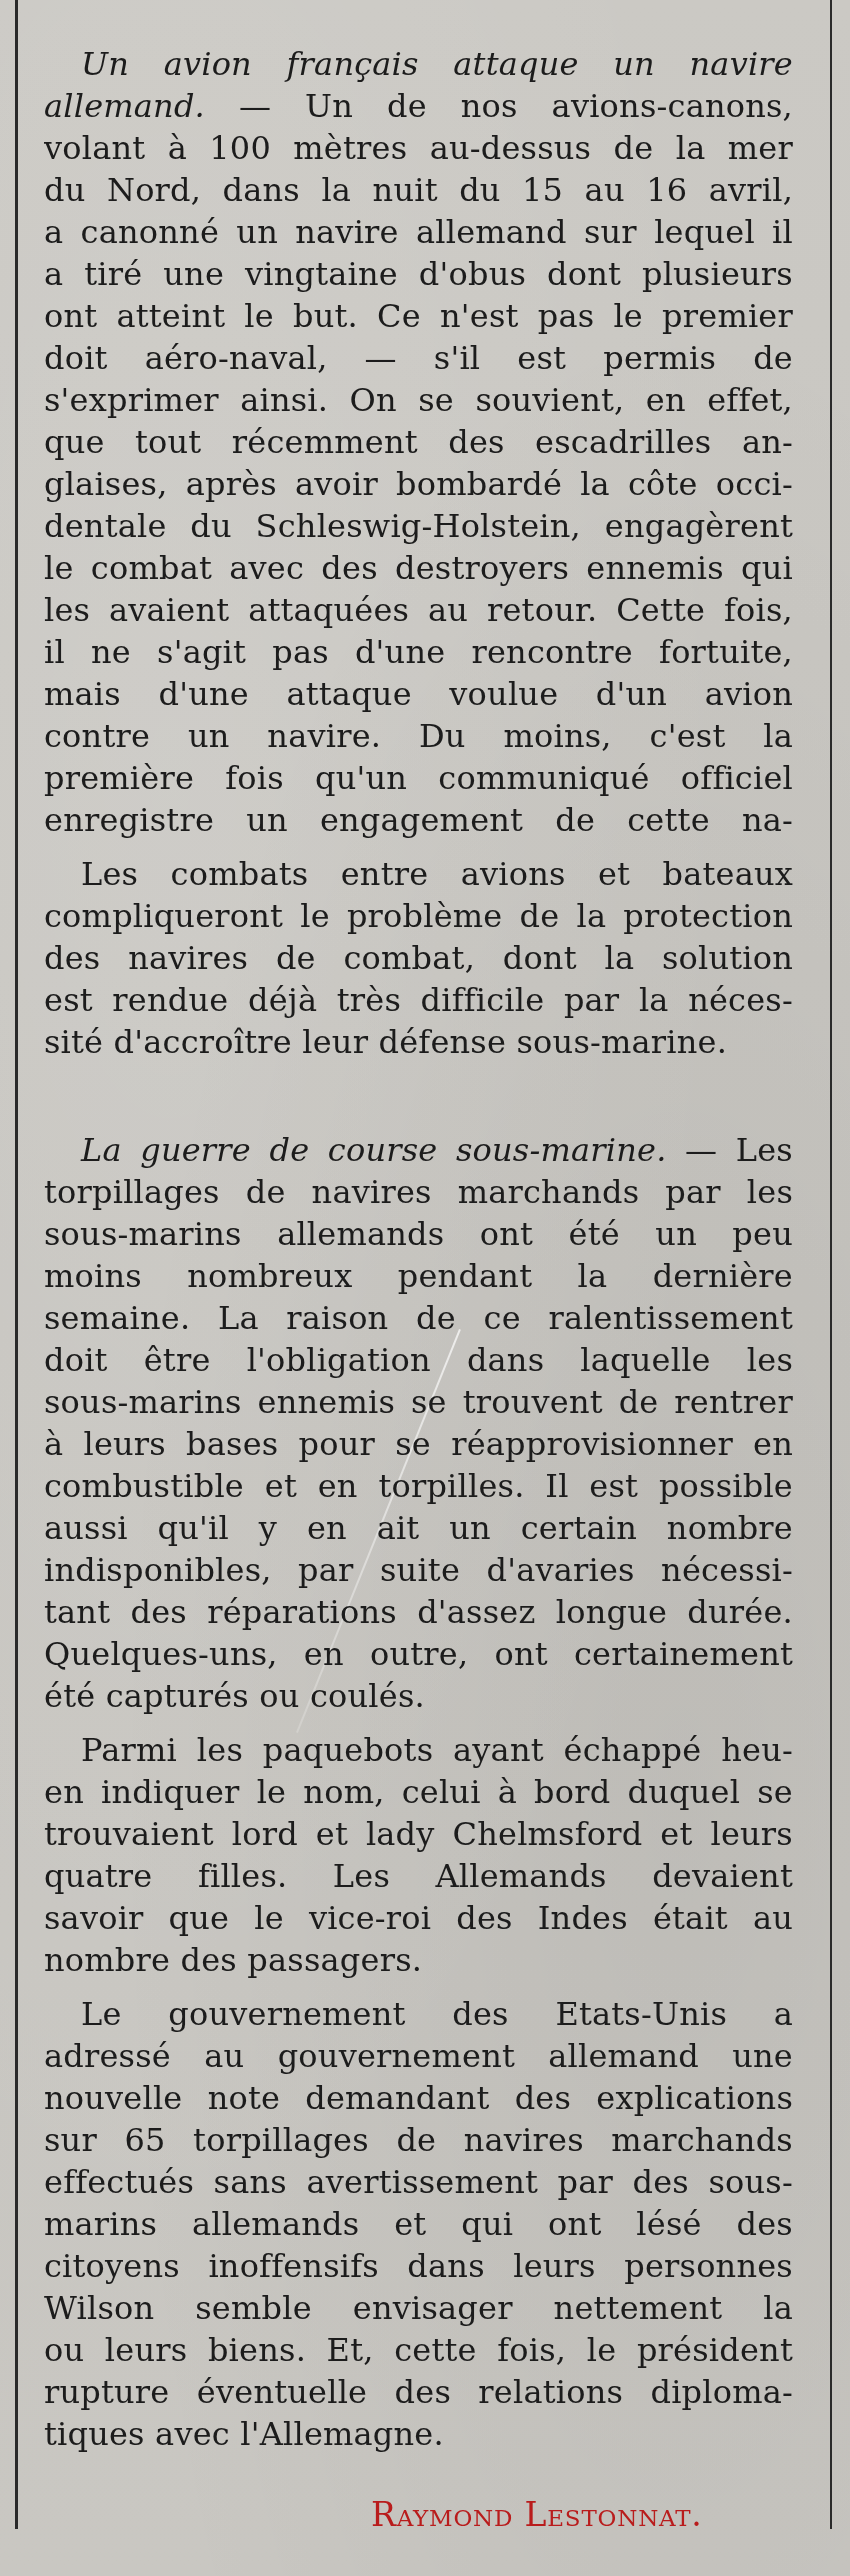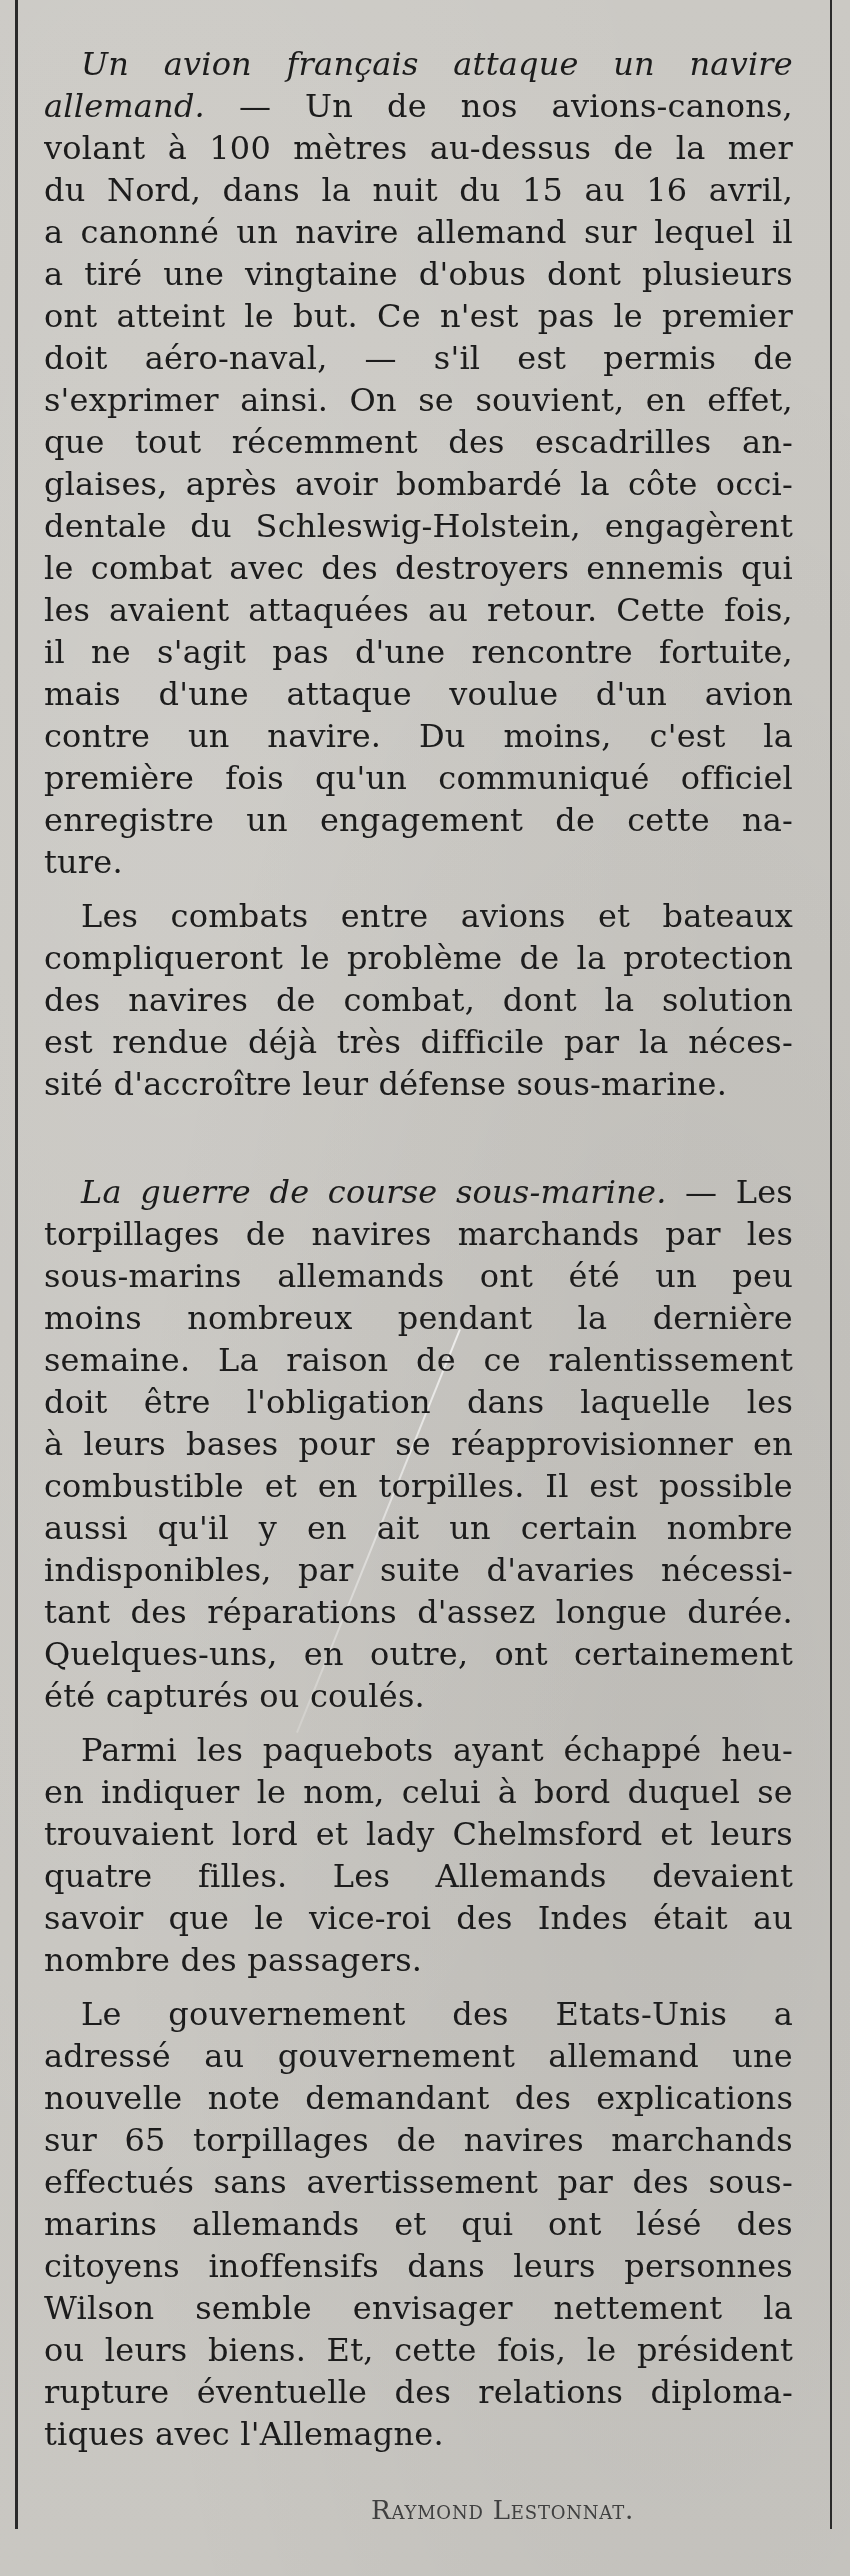--- a/index.html
+++ b/index.html
@@ -56,25 +56,25 @@
   .para .line.last {
     text-align-last: left;
   }
   .indent { padding-left: 37px; }
   .ital { font-style: italic; }
   .gap-section { height: 42px; }
   .signature {
     position: absolute;
     left: 371px;
     top: 2495px;
-    font-size: 26px;
+    font-size: 33px;
     font-variant: small-caps;
     letter-spacing: 0.8px;
     font-family: "DejaVu Serif", serif;
-    color: #404040;
+    color: #b91c1c;
   }
   .crease {
     position: absolute;
     left: 459px;
     top: 1329px;
     width: 1.6px;
     height: 435px;
     background: linear-gradient(180deg, rgba(255,255,255,0.7), rgba(255,255,255,0.2));
     transform: rotate(22deg);
     transform-origin: top left;
@@ -102,37 +102,37 @@
       <span class="line"><span>que tout récemment des escadrilles an-</span></span>
       <span class="line"><span>glaises, après avoir bombardé la côte occi-</span></span>
       <span class="line"><span>dentale du Schleswig-Holstein, engagèrent</span></span>
       <span class="line"><span>le combat avec des destroyers ennemis qui</span></span>
       <span class="line"><span>les avaient attaquées au retour. Cette fois,</span></span>
       <span class="line"><span>il ne s'agit pas d'une rencontre fortuite,</span></span>
       <span class="line"><span>mais d'une attaque voulue d'un avion</span></span>
       <span class="line"><span>contre un navire. Du moins, c'est la</span></span>
       <span class="line"><span>première fois qu'un communiqué officiel</span></span>
       <span class="line"><span>enregistre un engagement de cette na-</span></span>
-      <span class="line last"><span>ture.</span></span>
     </p>
     <p class="para">
       <span class="line indent"><span>Les combats entre avions et bateaux</span></span>
       <span class="line"><span>compliqueront le problème de la protection</span></span>
       <span class="line"><span>des navires de combat, dont la solution</span></span>
       <span class="line"><span>est rendue déjà très difficile par la néces-</span></span>
       <span class="line last"><span>sité d'accroître leur défense sous-marine.</span></span>
     </p>
     <div class="gap-section"></div>
     <p class="para">
       <span class="line indent"><span class="ital">La guerre de course sous-marine.</span><span> — Les</span></span>
       <span class="line"><span>torpillages de navires marchands par les</span></span>
       <span class="line"><span>sous-marins allemands ont été un peu</span></span>
       <span class="line"><span>moins nombreux pendant la dernière</span></span>
       <span class="line"><span>semaine. La raison de ce ralentissement</span></span>
       <span class="line"><span>doit être l'obligation dans laquelle les</span></span>
+      <span class="line"><span>sous-marins ennemis se trouvent de rentrer</span></span>
       <span class="line"><span>à leurs bases pour se réapprovisionner en</span></span>
       <span class="line"><span>combustible et en torpilles. Il est possible</span></span>
       <span class="line"><span>aussi qu'il y en ait un certain nombre</span></span>
       <span class="line"><span>indisponibles, par suite d'avaries nécessi-</span></span>
       <span class="line"><span>tant des réparations d'assez longue durée.</span></span>
       <span class="line"><span>Quelques-uns, en outre, ont certainement</span></span>
       <span class="line last"><span>été capturés ou coulés.</span></span>
     </p>
     <p class="para">
       <span class="line indent"><span>Parmi les paquebots ayant échappé heu-</span></span>

